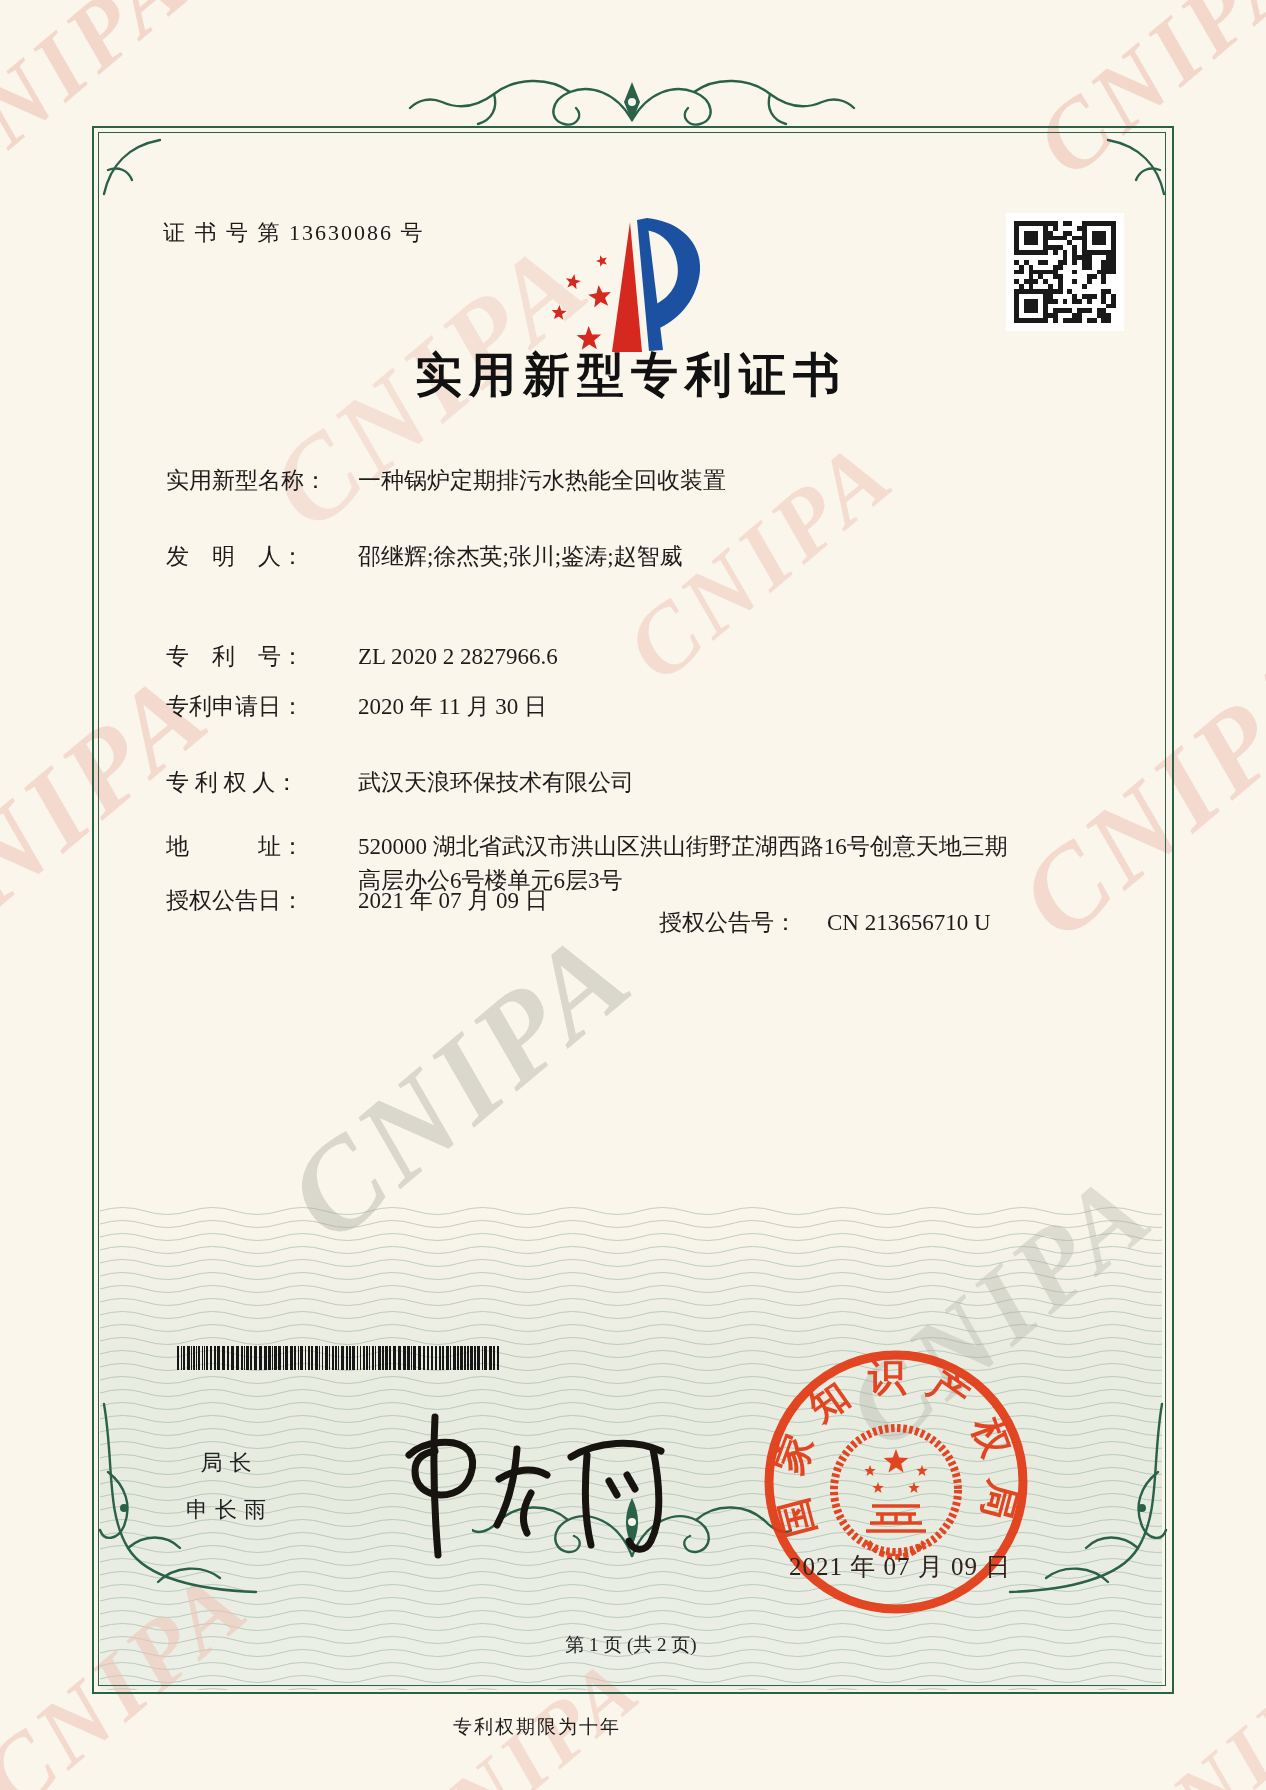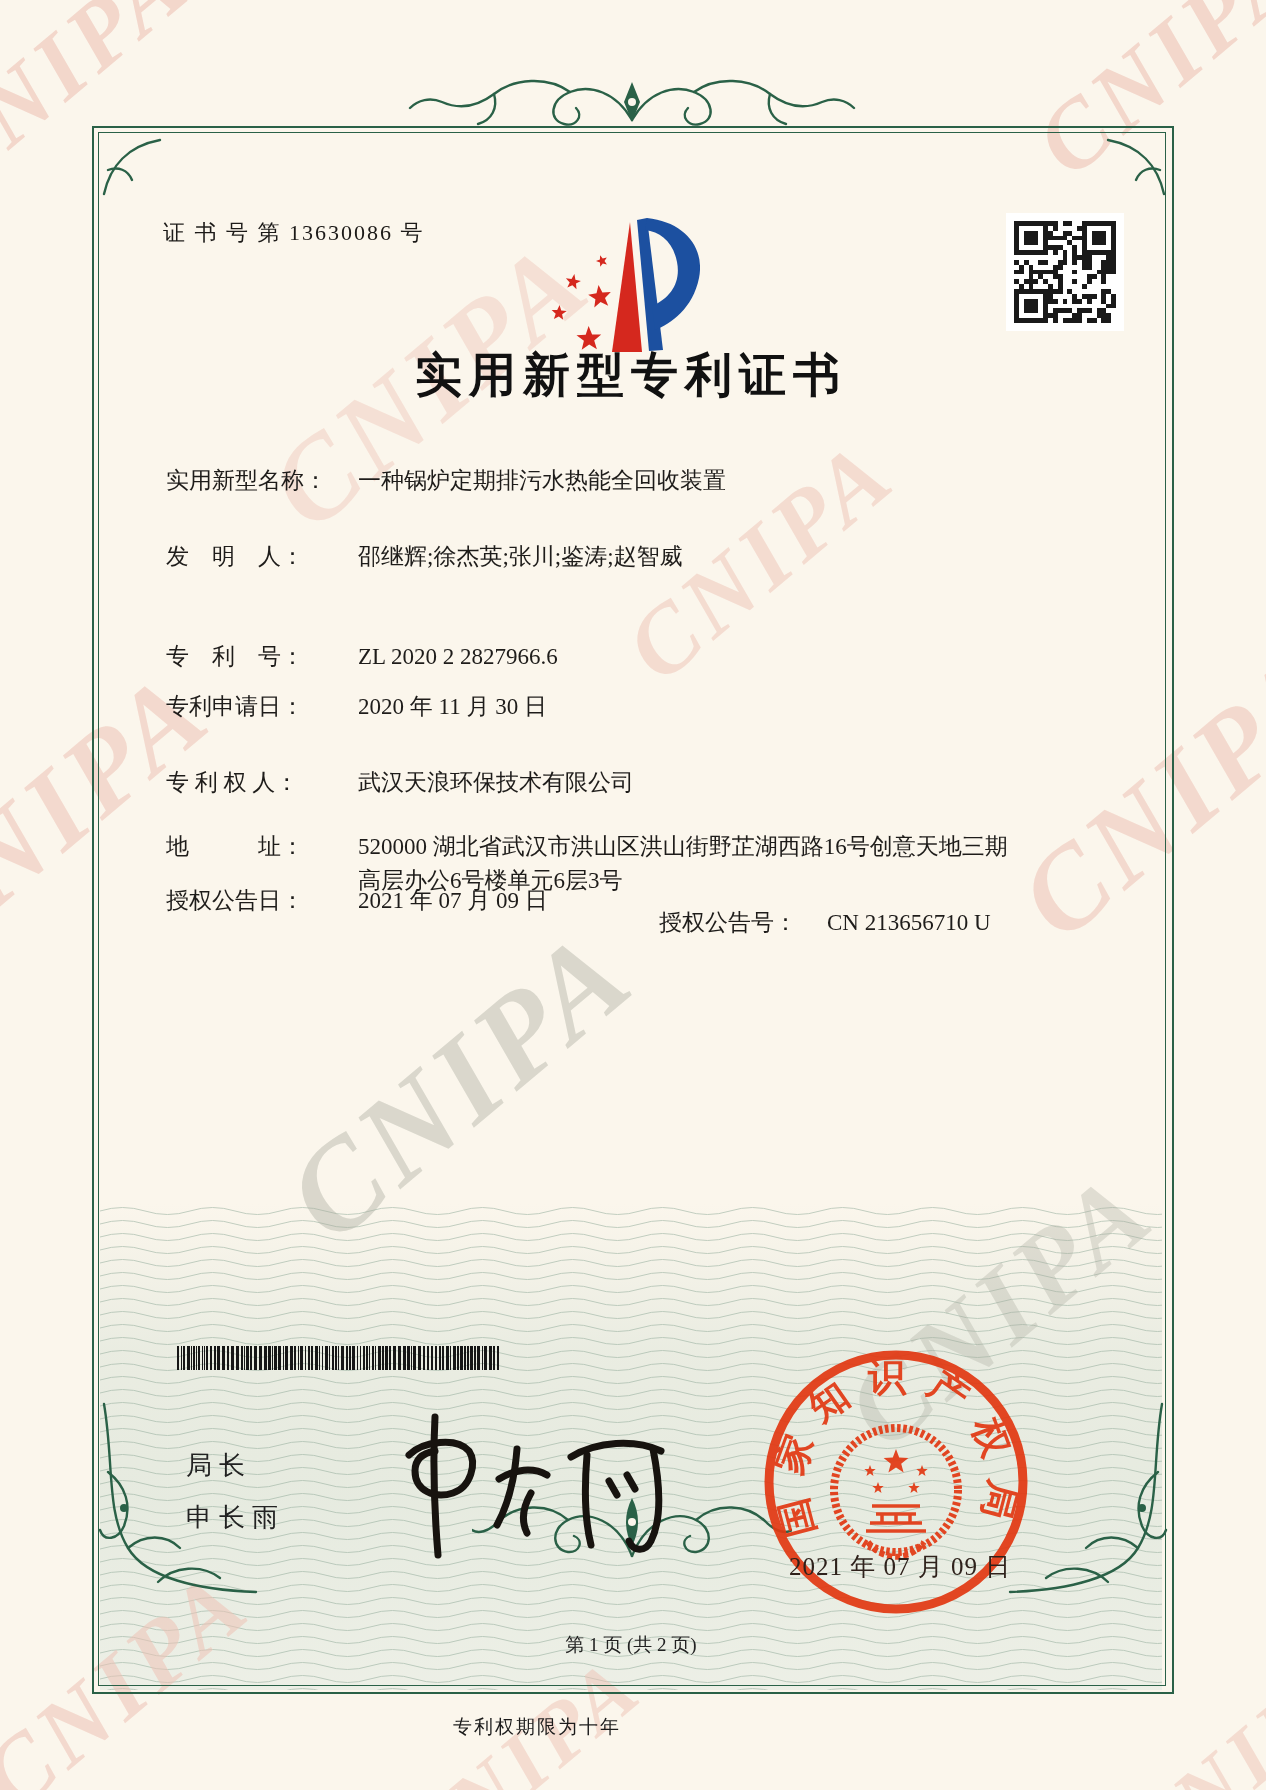--- a/index.html
+++ b/index.html
@@ -52,21 +52,21 @@
 
   
   .body-text{position:absolute;z-index:5;left:166px;top:946px;width:952px;font-size:22px;line-height:38px;
              color:#211e1b;text-align:justify;}
   .body-text p{margin:0;text-indent:2em;}
 
   
   .barcode{position:absolute;z-index:5;left:177px;top:1346px;width:332px;height:24px;font-size:0;}
   .barcode span{display:inline-block;height:100%;background:#161616;vertical-align:top;}
   .director{position:absolute;z-index:6;left:186px;top:1448px;font-family:"Liberation Sans","DejaVu Sans",sans-serif;
-            font-size:26px;color:#222;letter-spacing:7px;}
+            font-size:22px;color:#222;letter-spacing:7px;text-align:center;}
   .director .dname{margin-top:17px;}
   .signature{position:absolute;z-index:6;left:365px;top:1405px;}
   .seal{position:absolute;z-index:6;left:758px;top:1344px;opacity:.92;}
   .seal-ring{font:700 38px "Liberation Serif","DejaVu Serif",serif;letter-spacing:18px;fill:var(--seal-red);}
   .seal-date{position:absolute;z-index:7;left:760px;top:1550px;width:280px;text-align:center;
              font-size:25px;letter-spacing:1px;color:#2e211b;}
   .page-footer{position:absolute;z-index:5;left:92px;top:1632px;width:1078px;text-align:center;font-size:19px;color:#222;}
   .cont-note{position:absolute;z-index:5;left:287px;top:1714px;width:500px;text-align:center;font-size:19px;color:#1b1b1b;letter-spacing:2px;}
   .g-stroke{stroke:var(--frame-green);fill:none;stroke-width:2.4;stroke-linecap:round;}
 </style>

